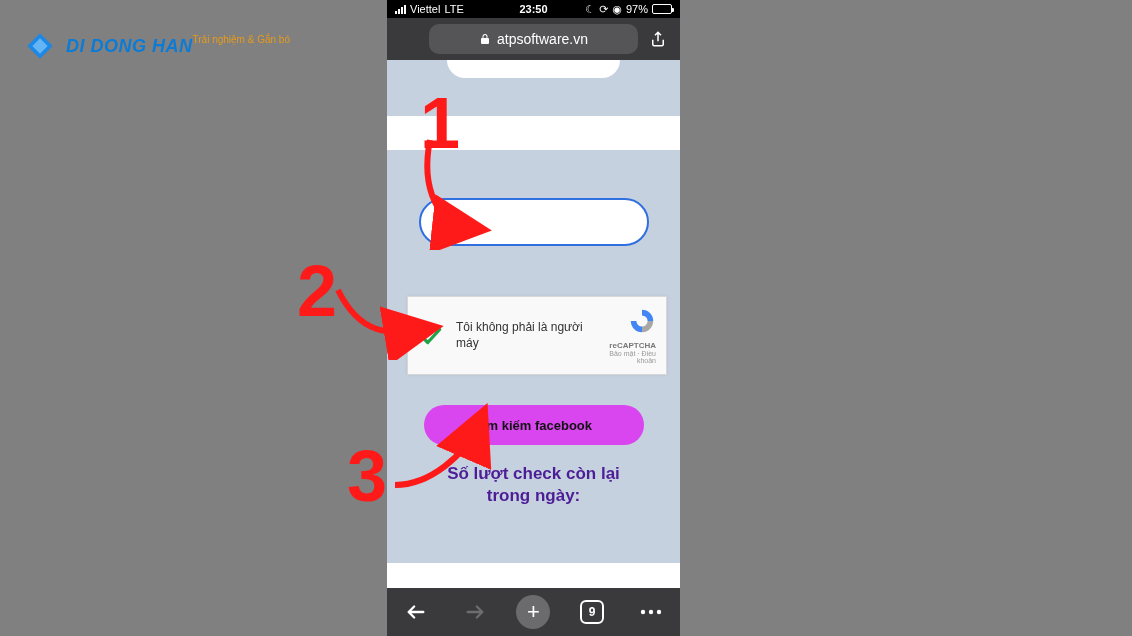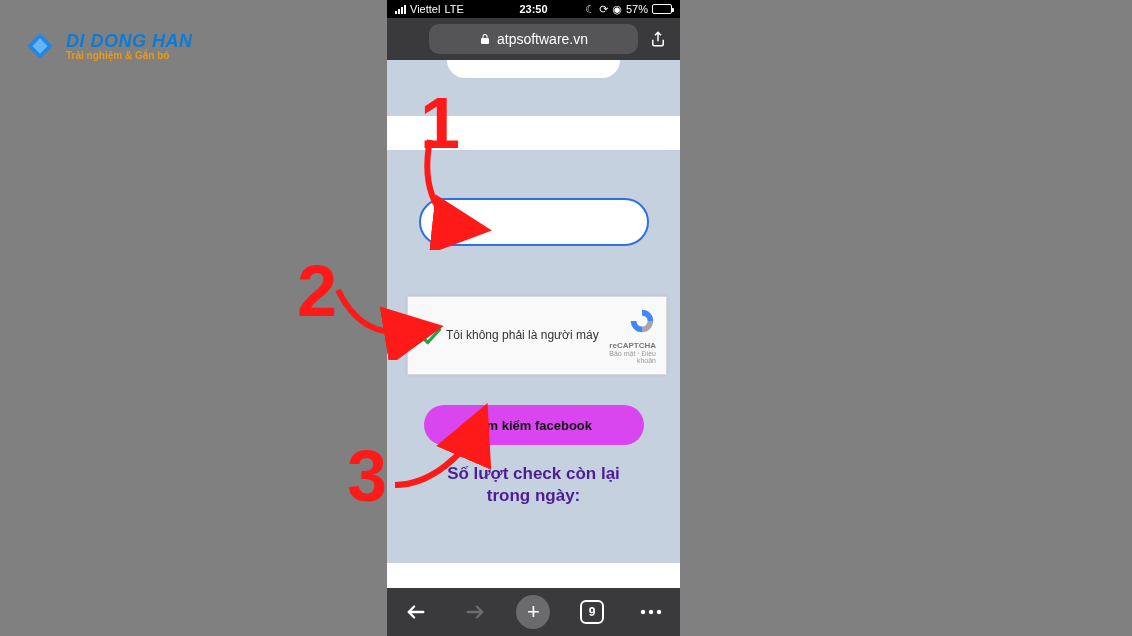--- a/index.html
+++ b/index.html
@@ -20,34 +20,33 @@
     display: flex;
     align-items: center;
     gap: 8px;
   }
   .watermark-diamond {
     width: 36px;
     height: 36px;
   }
   .watermark-text {
     display: flex;
-    flex-direction: column;
+    flex-direction: row;
   }
   .watermark-title {
     color: #0b7bd6;
     font-weight: 800;
     font-size: 18px;
     letter-spacing: 0.5px;
     font-style: italic;
   }
   .watermark-sub {
     color: #e69a1a;
     font-size: 10px;
     margin-top: -2px;
-    font-weight: bold;
   }
 
   
   .phone {
     position: absolute;
     left: 387px;
     top: 0;
     width: 293px;
     height: 636px;
     background: #000;
@@ -183,21 +182,21 @@
   }
 
   .recaptcha {
     width: 260px;
     margin: 12px auto 30px;
     background: #f9f9f9;
     border: 1px solid #d7d7d7;
     display: flex;
     align-items: center;
     padding: 10px 10px;
-    gap: 2px;
+    gap: 12px;
     box-shadow: 0 0 3px rgba(0,0,0,.08);
   }
   .recaptcha-check {
     width: 26px;
     height: 26px;
     display: flex;
     align-items: center;
     justify-content: center;
   }
   .recaptcha-label {
@@ -328,21 +327,21 @@
           <span></span>
       </span>
       <span>Viettel</span>
       <span>LTE</span>
     </div>
     <div class="status-center">23:50</div>
     <div class="status-right">
       <span>☾</span>
       <span>⟳</span>
       <span>◉</span>
-      <span>57%</span>
+      <span>97%</span>
       <span class="battery"><span class="battery-fill"></span></span>
     </div>
   </div>
 
   <div class="url-bar-wrap">
     <div class="url-bar">
       <svg width="12" height="12" viewBox="0 0 24 24">
         <path fill="#fff" d="M12 2a5 5 0 0 0-5 5v3H6a2 2 0 0 0-2 2v8a2 2 0 0 0 2 2h12a2 2 0 0 0 2-2v-8a2 2 0 0 0-2-2h-1V7a5 5 0 0 0-5-5zm-3 5a3 3 0 1 1 6 0v3H9V7z"></path>
       </svg>
       <span>atpsoftware.vn</span>

